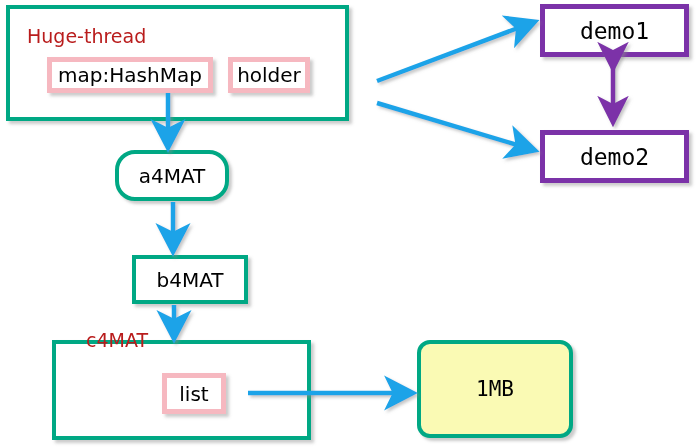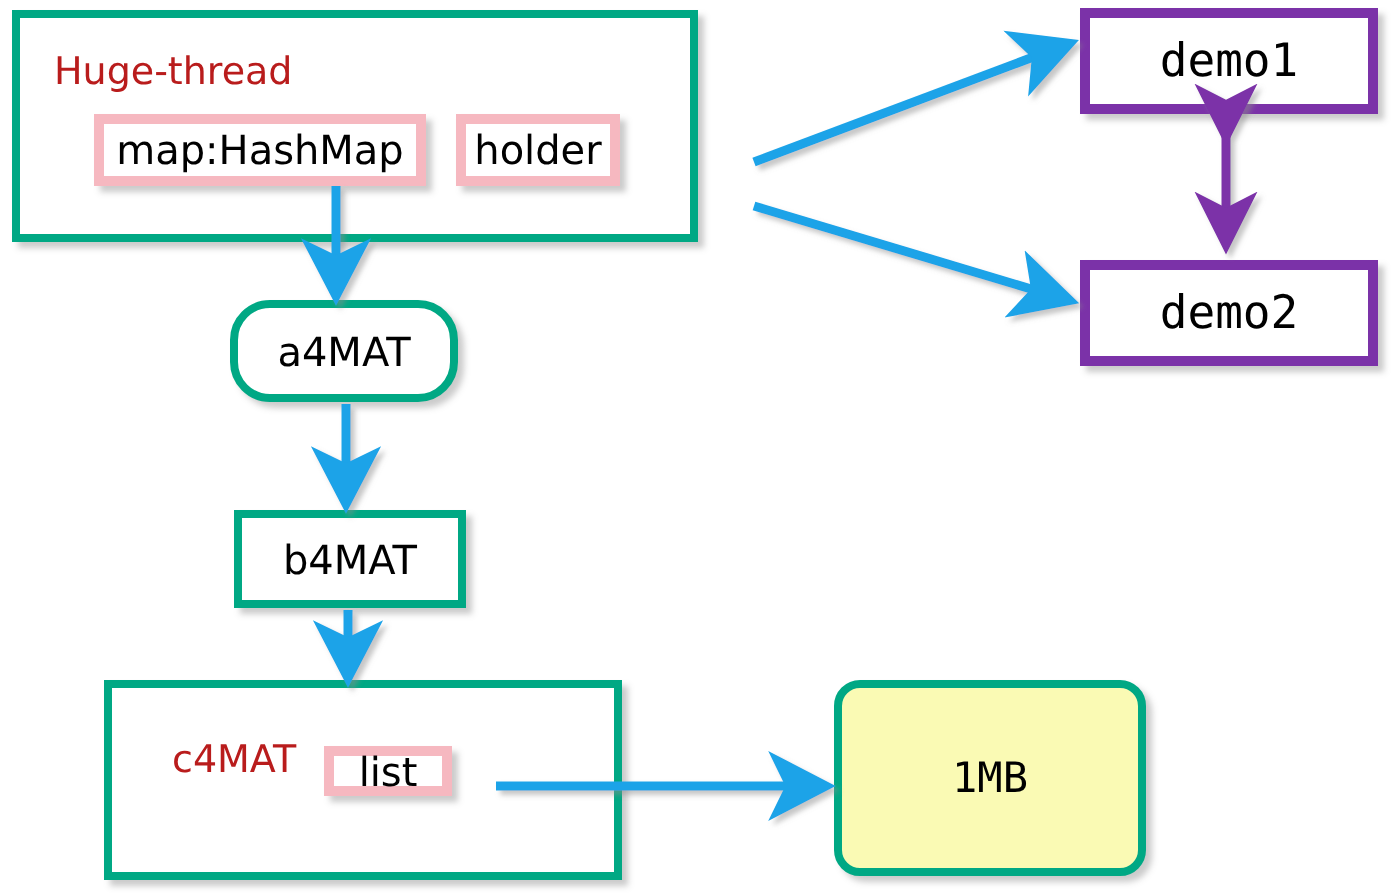--- a/index.html
+++ b/index.html
@@ -75,28 +75,28 @@
     top: 0;
     width: 698px;
     height: 448px;
     pointer-events: none;
   }
   
   #huge-thread-box { left: 6px;  top: 5px;   width: 343px; height: 116px; }
   #map-hashmap-box { left: 47px; top: 57px;  width: 166px; height: 36px; }
   #holder-box      { left: 228px;top: 57px;  width: 82px;  height: 36px; }
   #a4mat-box       { left: 115px;top: 150px; width: 114px; height: 51px; border-radius: 20px; }
-  #b4mat-box       { left: 117px;top: 255px; width: 116px; height: 49px; }
+  #b4mat-box       { left: 132px;top: 255px; width: 116px; height: 49px; }
   #c4mat-box       { left: 52px; top: 340px; width: 259px; height: 100px; }
-  #list-box        { left: 162px;top: 373px; width: 64px;  height: 25px; }
+  #list-box        { left: 162px;top: 373px; width: 64px;  height: 41px; }
   #byte-box        { left: 417px;top: 340px; width: 156px; height: 98px; border-radius: 13px; }
   #demo1-box       { left: 540px;top: 4px;   width: 149px; height: 53px; }
   #demo2-box       { left: 540px;top: 130px; width: 149px; height: 53px; text-decoration: underline; }
   #huge-thread-title { left: 27px; top: 26px; }
-  #c4mat-title       { left: 86px; top: 370px; }
+  #c4mat-title       { left: 86px; top: 330px; }
 </style>
 </head>
 <body>
 
 <div id="canvas">
 
   <div class="box box-green" id="huge-thread-box"></div>
   <div class="label-tl" id="huge-thread-title">Huge-thread</div>
 
   <div class="box box-pink" id="holder-box">

